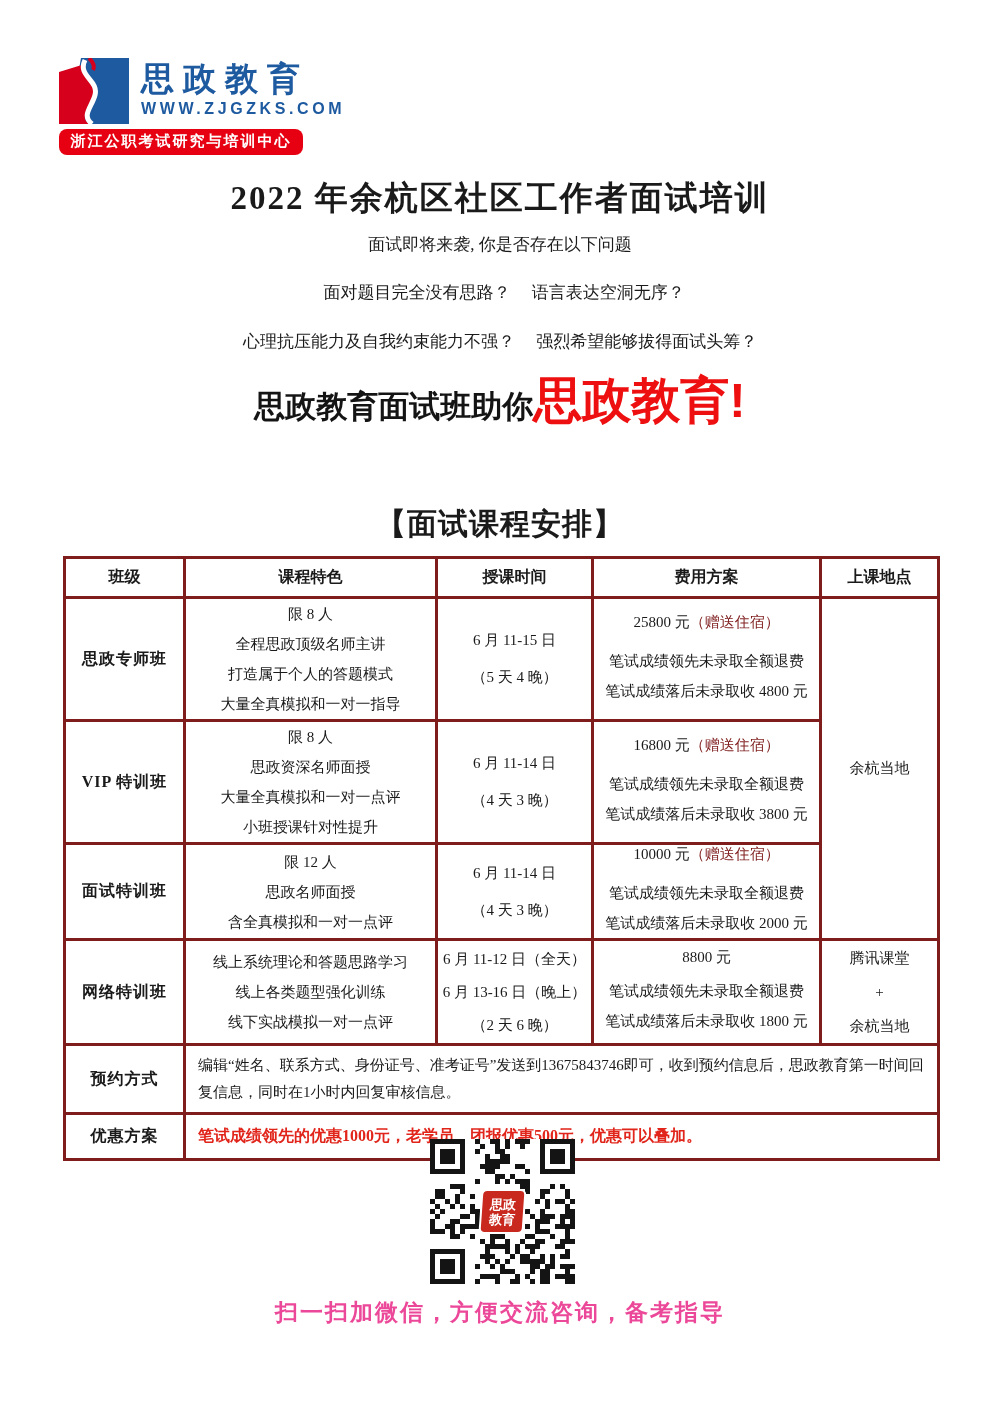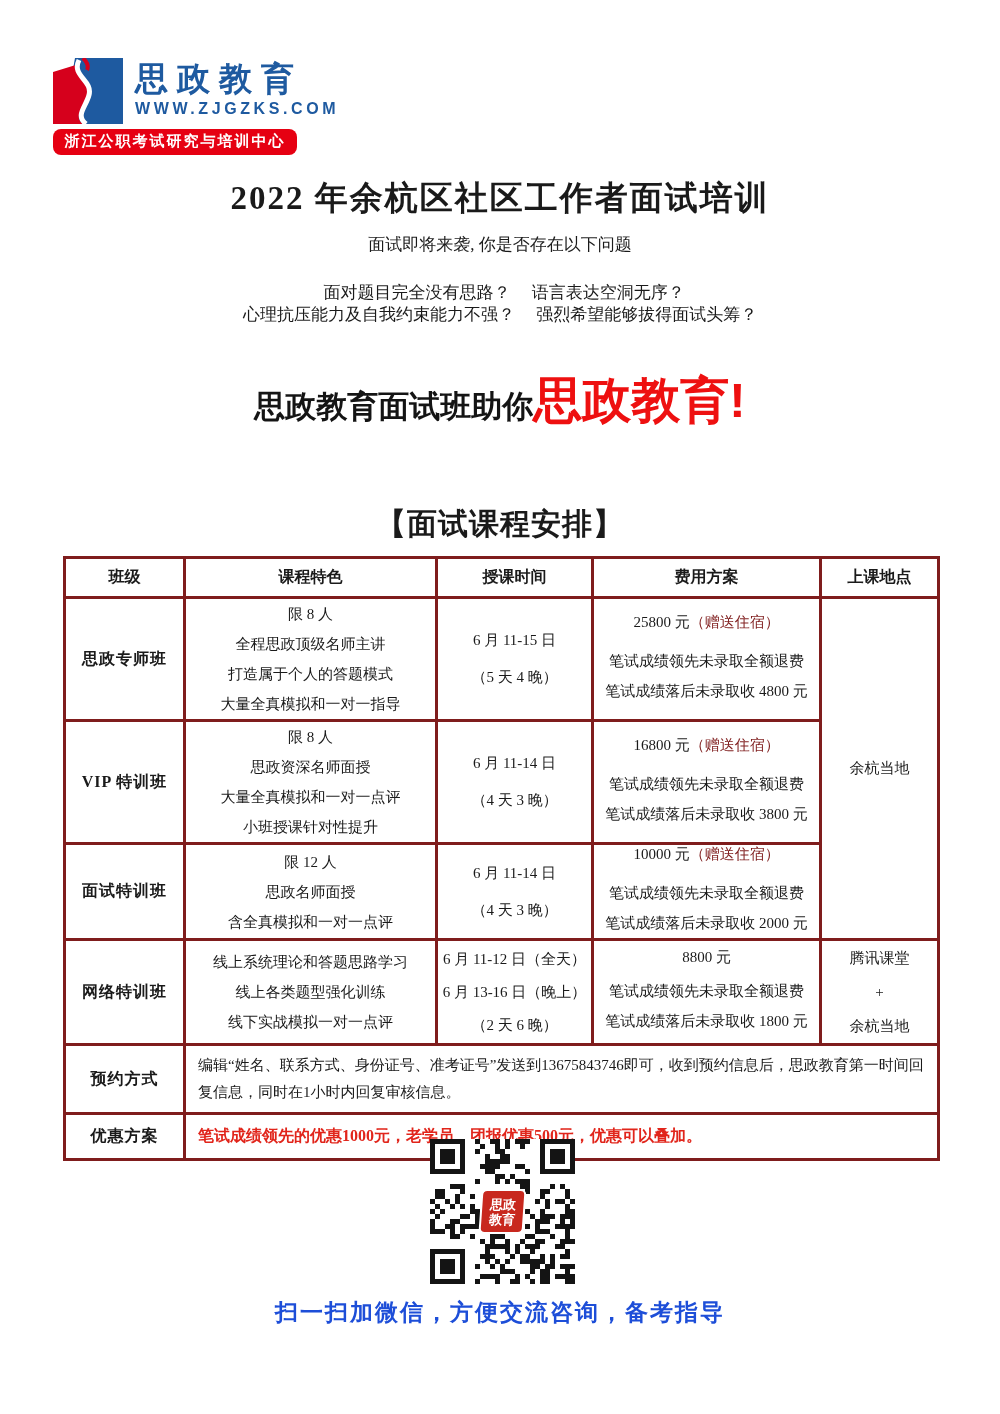--- a/index.html
+++ b/index.html
@@ -9,21 +9,21 @@
     width: 1000px;
     height: 1414px;
     margin: 0 auto;
     background: #ffffff;
     font-family: "Liberation Serif", "DejaVu Serif", serif;
     color: #1a1a1a;
     overflow: hidden;
   }
 
   
-  .logo-block { position: absolute; left: 53px; top: 58px; }
+  .logo-block { position: absolute; left: 59px; top: 58px; }
   .logo-row { display: flex; align-items: flex-start; }
   .logo-mark { width: 70px; height: 66px; margin-right: 12px; }
   .logo-texts { padding-top: 4px; }
   .logo-brand {
     font-family: "Liberation Sans", "DejaVu Sans", sans-serif;
     font-weight: bold; color: #1e5aa0; font-size: 33px;
     letter-spacing: 9px; line-height: 1.05; white-space: nowrap;
   }
   .logo-site {
     font-family: "Liberation Sans", "DejaVu Sans", sans-serif;
@@ -37,21 +37,21 @@
     padding: 3px 7px 4px 7px; width: 244px; text-align: center; white-space: nowrap; border-radius: 8px;
   }
 
   
   .doc-title {
     position: absolute; top: 176px; left: 0; width: 100%;
     text-align: center; font-size: 33px; font-weight: bold; letter-spacing: 2px;
   }
   .intro-line { position: absolute; top: 233px; left: 0; width: 100%; text-align: center; font-size: 17px; }
   .question-line-1 { position: absolute; top: 281px; left: 4px; width: 100%; text-align: center; font-size: 17px; }
-  .question-line-2 { position: absolute; top: 303px; left: 0; width: 100%; text-align: center; font-size: 17px; }
+  .question-line-2 { position: absolute; top: 330px; left: 0; width: 100%; text-align: center; font-size: 17px; }
 
   .slogan {
     position: absolute; top: 368px; left: 0; width: 100%;
     text-align: center; white-space: nowrap;
     font-family: "Liberation Sans", "DejaVu Sans", sans-serif;
   }
   .slogan-black { font-size: 31px; font-weight: bold; color: #141414; vertical-align: baseline; }
   .slogan-red { font-size: 49px; font-weight: bold; color: #ee1010; vertical-align: baseline; }
 
   .section-title {
@@ -98,21 +98,21 @@
   .qr-wrap svg { display: block; width: 145px; height: 145px; }
   .qr-logo {
     position: absolute; left: 50px; top: 50px; width: 45px; height: 45px;
     background: #c8281e; border: 2px solid #ffffff; border-radius: 6px;
     display: flex; flex-direction: column; align-items: center; justify-content: center;
     color: #ffffff; font-family: "Liberation Sans", "DejaVu Sans", sans-serif;
     font-weight: bold; font-size: 13px; line-height: 15px; transform: skewX(-4deg);
   }
   .footer-caption {
     position: absolute; top: 1297px; left: 0; width: 100%;
-    text-align: center; color: #1d4ed8; font-weight: bold;
+    text-align: center; color: #ec4899; font-weight: bold;
     font-size: 23px; letter-spacing: 2px;
   }
 </style>
 </head>
 <body>
 
 <div class="page">
 
   <div class="logo-block">
     <div class="logo-row">

